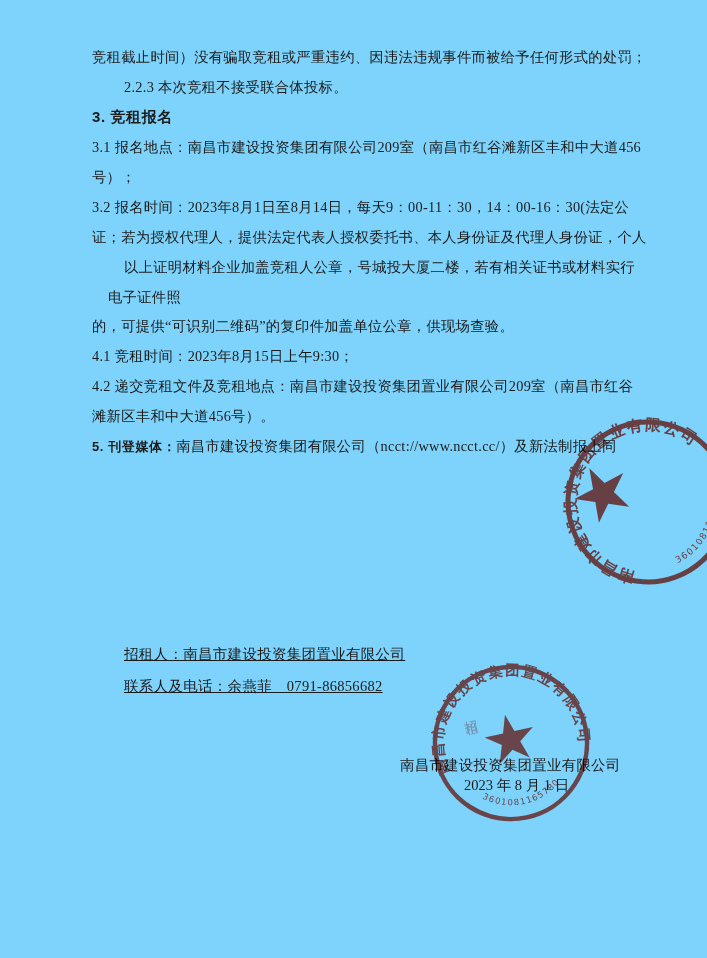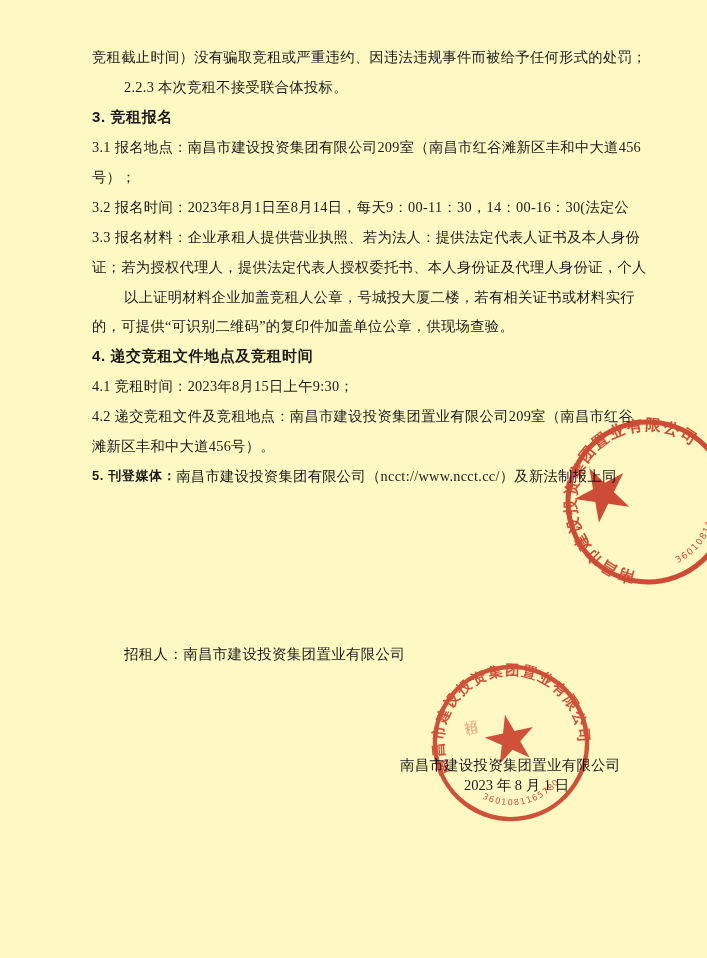--- a/index.html
+++ b/index.html
@@ -1,19 +1,19 @@
 <!DOCTYPE html>
 <html><head>
 <meta charset="utf-8">
 <style>
   html,body{margin:0;padding:0;background:#e8e8e8;}
   .page{
     position:relative;
     width:707px;height:958px;
-    background:#fef9c3;
+    background:#7dd3fc;
     overflow:hidden;
     font-family:"Liberation Serif","DejaVu Serif",serif;
     color:#1b1b1b;
   }
   
   .doc{
     position:absolute;left:92px;top:43px;width:560px;
     font-size:14.3px;
   }
   .doc .line{
@@ -28,21 +28,21 @@
   }
   .doc .lead{
     font-family:"Liberation Sans","DejaVu Sans",sans-serif;
     font-weight:bold;font-size:13px;letter-spacing:0.6px;
   }
   
   .sig{
     position:absolute;left:124px;top:639px;
     font-size:14.5px;
   }
-  .sig .line{height:31.5px;display:flex;align-items:center;white-space:nowrap;letter-spacing:0.3px;}
+  .sig .line{height:31.5px;display:flex;align-items:center;white-space:nowrap;letter-spacing:0.3px;text-decoration:underline;}
   .sig-company{
     position:absolute;left:400px;top:756px;
     font-size:14.5px;white-space:nowrap;letter-spacing:0.2px;
   }
   .sig-date{
     position:absolute;left:464px;top:776px;
     font-size:14.5px;white-space:nowrap;
   }
   
   .stamp{position:absolute;mix-blend-mode:multiply;pointer-events:none;}
@@ -76,51 +76,49 @@
       <div class="line">
         <span>3.1 报名地点：南昌市建设投资集团有限公司209室（南昌市红谷滩新区丰和中大道456</span>
       </div>
       <div class="line">
         <span>号）；</span>
       </div>
       <div class="line">
         <span>3.2 报名时间：2023年8月1日至8月14日，每天9：00-11：30，14：00-16：30(法定公</span>
       </div>
       <div class="line">
-        <span>3.3 报名材料：企业承租人提供营业执照、若为法人：提供法定代表人证书及本人身份</span>
-      </div>
-      <div class="line">
         <span>证；若为授权代理人，提供法定代表人授权委托书、本人身份证及代理人身份证，个人</span>
       </div>
       <div class="line ind2">
         <span>以上证明材料企业加盖竞租人公章，号城投大厦二楼，若有相关证书或材料实行</span>
       </div>
+      <div class="line ind1">
+        <span>电子证件照</span>
+      </div>
       <div class="line">
         <span>的，可提供“可识别二维码”的复印件加盖单位公章，供现场查验。</span>
-      </div>
-      <div class="line bold">
-        <span>4. 递交竞租文件地点及竞租时间</span>
       </div>
       <div class="line">
         <span>4.1 竞租时间：2023年8月15日上午9:30；</span>
       </div>
       <div class="line">
         <span>4.2 递交竞租文件及竞租地点：南昌市建设投资集团置业有限公司209室（南昌市红谷</span>
       </div>
       <div class="line">
         <span>滩新区丰和中大道456号）。</span>
       </div>
       <div class="line">
         <span class="lead">5. 刊登媒体：</span>
         <span>南昌市建设投资集团有限公司（ncct://www.ncct.cc/）及新法制报上同</span>
       </div>
     </div>
 
   <div class="sig">
     <div class="line">招租人：南昌市建设投资集团置业有限公司</div>
+    <div class="line">联系人及电话：余燕菲　0791-86856682</div>
   </div>
   <div class="sig-company">南昌市建设投资集团置业有限公司</div>
   <div class="sig-date">2023 年 8 月 1 日</div>
 
   <div class="stamp stamp-right">
     <svg width="200" height="200" viewBox="0 0 200 200">
       <g fill="none" stroke="#c9342b" transform="rotate(-65 100 102)">
         <circle cx="100" cy="102" r="80" stroke-width="5"></circle>
         <path id="arcTextA" d="M 30.5,120.6 A 72 72 0 1 1 169.5,120.6" stroke="none"></path>
         <path id="arcSerialA" d="M 52,150 A 68 68 0 0 0 148,150" stroke="none"></path>

